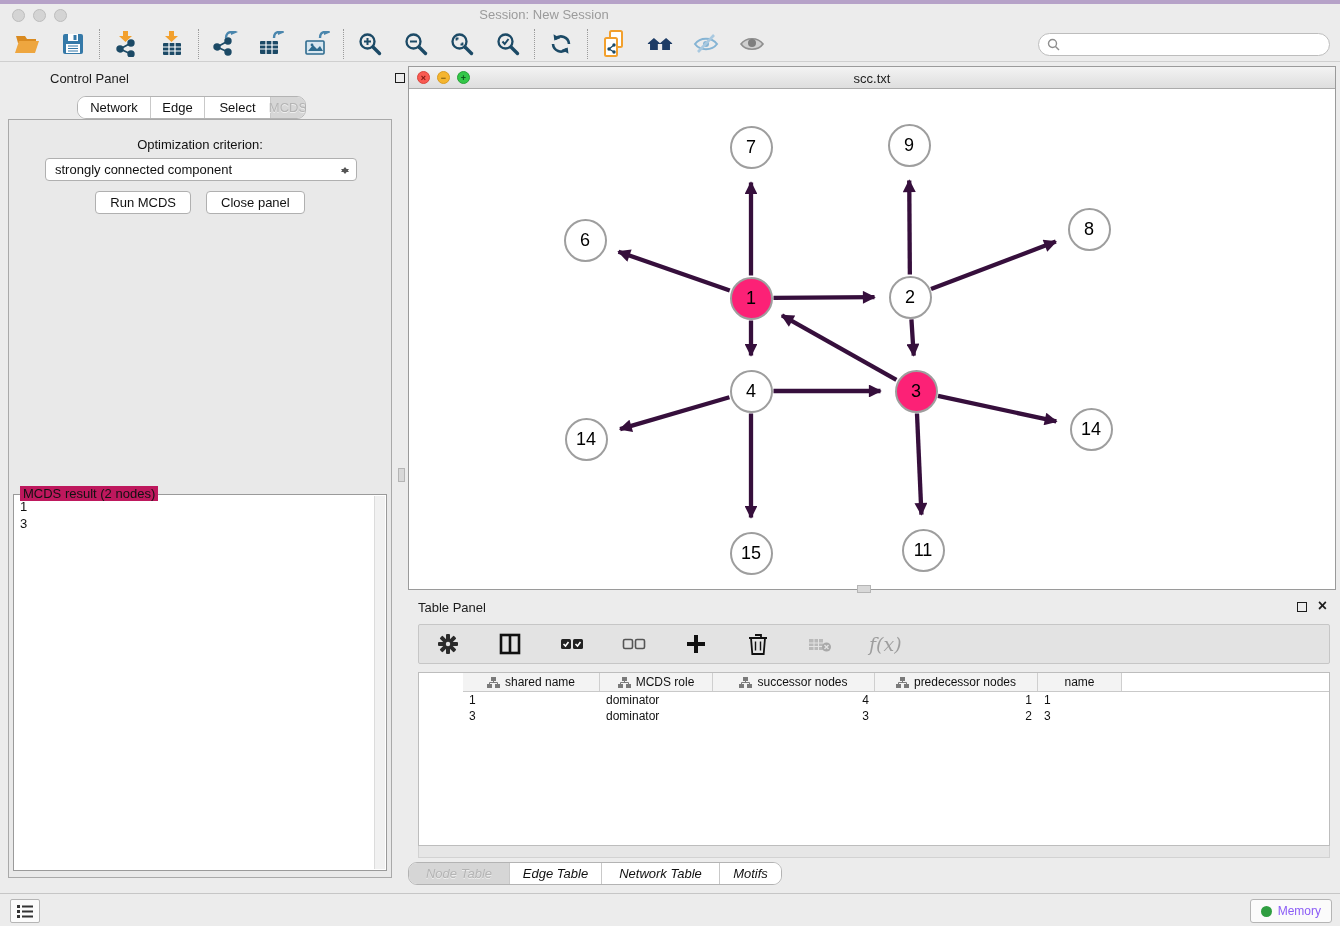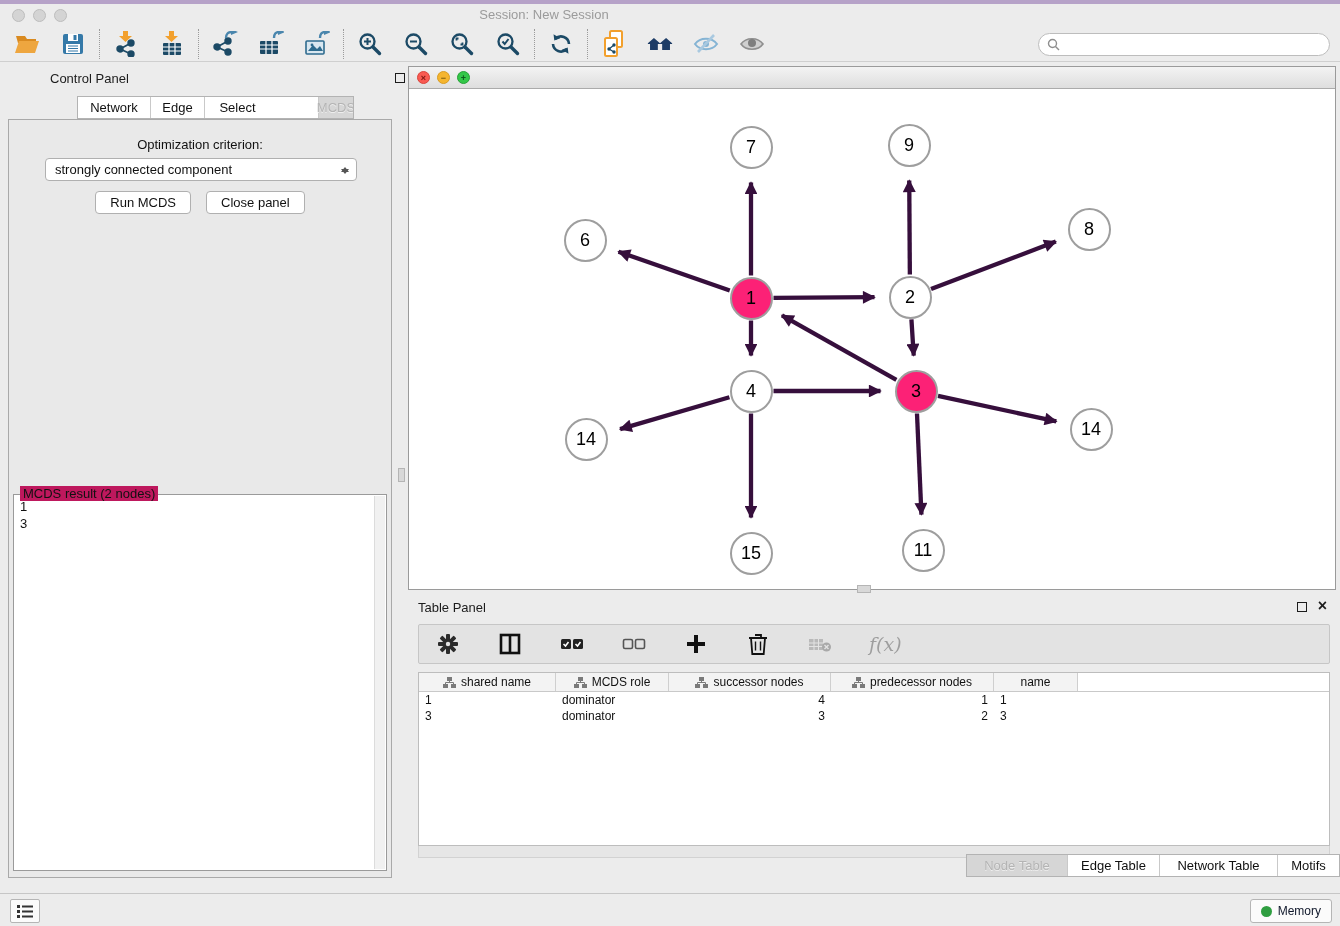--- a/index.html
+++ b/index.html
@@ -21,21 +21,21 @@
   .searchbox { position:absolute; right:10px; top:33px; width:292px; height:23px; background:#fff;
                border:1px solid #bdbdbd; border-radius:12px; display:flex; align-items:center; padding-left:8px; }
   .searchbox input { border:none; outline:none; flex:1; font-size:12px; background:transparent; margin-left:5px; }
 
   
   .cp-header { position:absolute; left:0; top:62px; width:400px; height:30px;margin-left:36px; }
   .panel-title { font-size:13px; color:#1c1c1c; }
   .cp-header .panel-title { position:absolute; left:14px; top:9px; }
   .float-btn { position:absolute; width:10px; height:10px; border:1.6px solid #1c1c1c; background:transparent; }
   .close-btn { position:absolute; font-size:16px; font-weight:bold; color:#1c1c1c; line-height:14px; }
-  .seg { display:flex; border:1px solid #b3b3b3; border-radius:0; overflow:hidden; background:#fff; height:23px; }
+  .seg { display:flex; border:1px solid #b3b3b3; border-radius:9px; overflow:hidden; background:#fff; height:23px; }
   .seg-cell { display:flex; align-items:center; justify-content:center; font-size:13px; color:#111;
               background:#fff; border-left:1px solid #c9c9c9; cursor:default; }
   .seg-cell:first-child { border-left:none; }
   .seg-cell.selected { background:#d6d6d6; color:#b4b4b4; text-shadow:0 1px 0 #eee; }
   #cp-tabs { position:absolute; left:77px; top:96px; }
   .cp-body { position:absolute; left:8px; top:119px; width:384px; height:759px; background:#e9e9e9;
              border:1px solid #a9a9a9; }
   .opt-label { position:absolute; left:0; top:17px; width:100%; text-align:center; font-size:13px; color:#111; }
   .dropdown { position:absolute; left:36px; top:38px; width:312px; height:23px; background:#fff;
               border:1px solid #b0b0b0; border-radius:4px; display:flex; align-items:center;
@@ -72,37 +72,37 @@
   .gnode { position:absolute; border-radius:50%; background:#fff; border:2.5px solid #9e9e9e;
            display:flex; align-items:center; justify-content:center; font-size:18px; color:#000; }
   .gnode.hl { background:#fc2176; }
 
   
   .table-panel { position:absolute; left:408px; top:594px; width:932px; height:299px; background:#ececec; }
   .table-panel .panel-title { position:absolute; left:10px; top:6px; }
   .tp-toolbar { position:absolute; left:10px; top:30px; width:912px; height:40px; background:#e3e3e3;
                 border:1px solid #c6c6c6; border-radius:2px; display:flex; align-items:center; gap:36px; padding-left:16px; }
   .fx-label { font-family:"DejaVu Serif",serif; font-style:italic; font-size:19px; color:#9e9e9e; }
-  .tp-table { position:absolute; left:10px; top:78px; width:912px; height:174px; background:#fff; border:1px solid #bdbdbd; }
+  .tp-table { position:absolute; left:10px; top:78px; width:912px; height:174px; background:#fff; border:1px solid #bdbdbd;padding-left:44px; }
   .th-row { display:flex; height:19px; border-bottom:1px solid #c9c9c9; }
   .th-cell { background:#f3f3f3; border-right:1px solid #cfcfcf; display:flex; align-items:center;
              justify-content:center; gap:5px; font-size:12px; color:#111; }
   .tb-row { display:flex; height:16px; font-size:12px; color:#111; }
   .tb-cell { display:flex; align-items:center; }
   .tb-cell.left { justify-content:flex-start; padding-left:6px; }
   .tb-cell.right { justify-content:flex-end; padding-right:6px; }
-  #tp-tabs { position:absolute; left:0; top:260px; width:100%; display:flex; justify-content:flex-end; }
+  #tp-tabs { position:absolute; left:0; top:268px; width:100%; display:flex; justify-content:flex-start;font-style:italic; }
   .tp-strip { position:absolute; left:10px; top:252px; width:912px; height:12px; background:#e6e6e6; border:1px solid #d2d2d2; border-top:none; }
 
   
   .statusbar { position:absolute; left:0; top:893px; width:1340px; height:33px; background:#ececec; border-top:1px solid #c6c6c6; }
   .list-btn { position:absolute; left:10px; top:5px; width:30px; height:24px; background:#fbfbfb; border:1px solid #b5b5b5;
               border-radius:2px; display:flex; align-items:center; justify-content:center; }
   .memory-btn { position:absolute; right:8px; top:5px; height:24px; background:#fbfbfb; border:1px solid #b5b5b5;
-                border-radius:3px; display:flex; align-items:center; gap:6px; padding:0 10px; font-size:12px; color:#0f172a; }
+                border-radius:3px; display:flex; align-items:center; gap:6px; padding:0 10px; font-size:12px; color:#8b5cf6; }
   .mem-dot { width:11px; height:11px; border-radius:50%; }
 </style>
 </head>
 <body>
 
 <div id="app">
 
   <div class="purple-strip"></div>
 
   <div class="titlebar">
@@ -277,21 +277,21 @@
 
   <div class="cp-header">
     <div class="panel-title">Control Panel</div>
     <div class="float-btn" style="left:359px; top:11px;"></div>
     <div class="close-btn" style="left:377px; top:8px;">×</div>
   </div>
   <div id="cp-tabs" class="seg">
       <div class="seg-cell" style="width: 72px;">Network</div>
       <div class="seg-cell" style="width: 54px;">Edge</div>
       <div class="seg-cell" style="width: 66px;">Select</div>
-      <div class="seg-cell selected" style="width: 35px; margin-left: 48px;">MCDS</div>
+      <div class="seg-cell selected" style="width: 35px;">MCDS</div>
     </div>
   <div class="cp-body">
     <div class="opt-label">Optimization criterion:</div>
     <div class="dropdown">
       <span>strongly connected component</span>
       <span class="dd-arrows"></span>
     </div>
     <div class="btn-row">
       <div class="mac-btn">Run MCDS</div>
       <div class="mac-btn">Close panel</div>
@@ -301,20 +301,21 @@
       <div class="result-text" id="mcds-result-text">1
 3</div>
       <div class="result-scroll"></div>
     </div>
   </div>
 
   <div class="vsplit-handle"></div>
 
   <div class="net-win">
     <div class="net-titlebar">
+      <div class="net-title">scc.txt</div>
       <div class="lights">
         <div class="light red">×</div>
         <div class="light yellow">−</div>
         <div class="light green">+</div>
       </div>
     </div>
     <div class="net-body" id="net-body">
         <svg class="edges" width="926" height="500">
           <defs>
             <marker id="arrow" viewBox="0 0 10 10" refX="9" refY="5" markerWidth="3.4" markerHeight="3" orient="auto">

